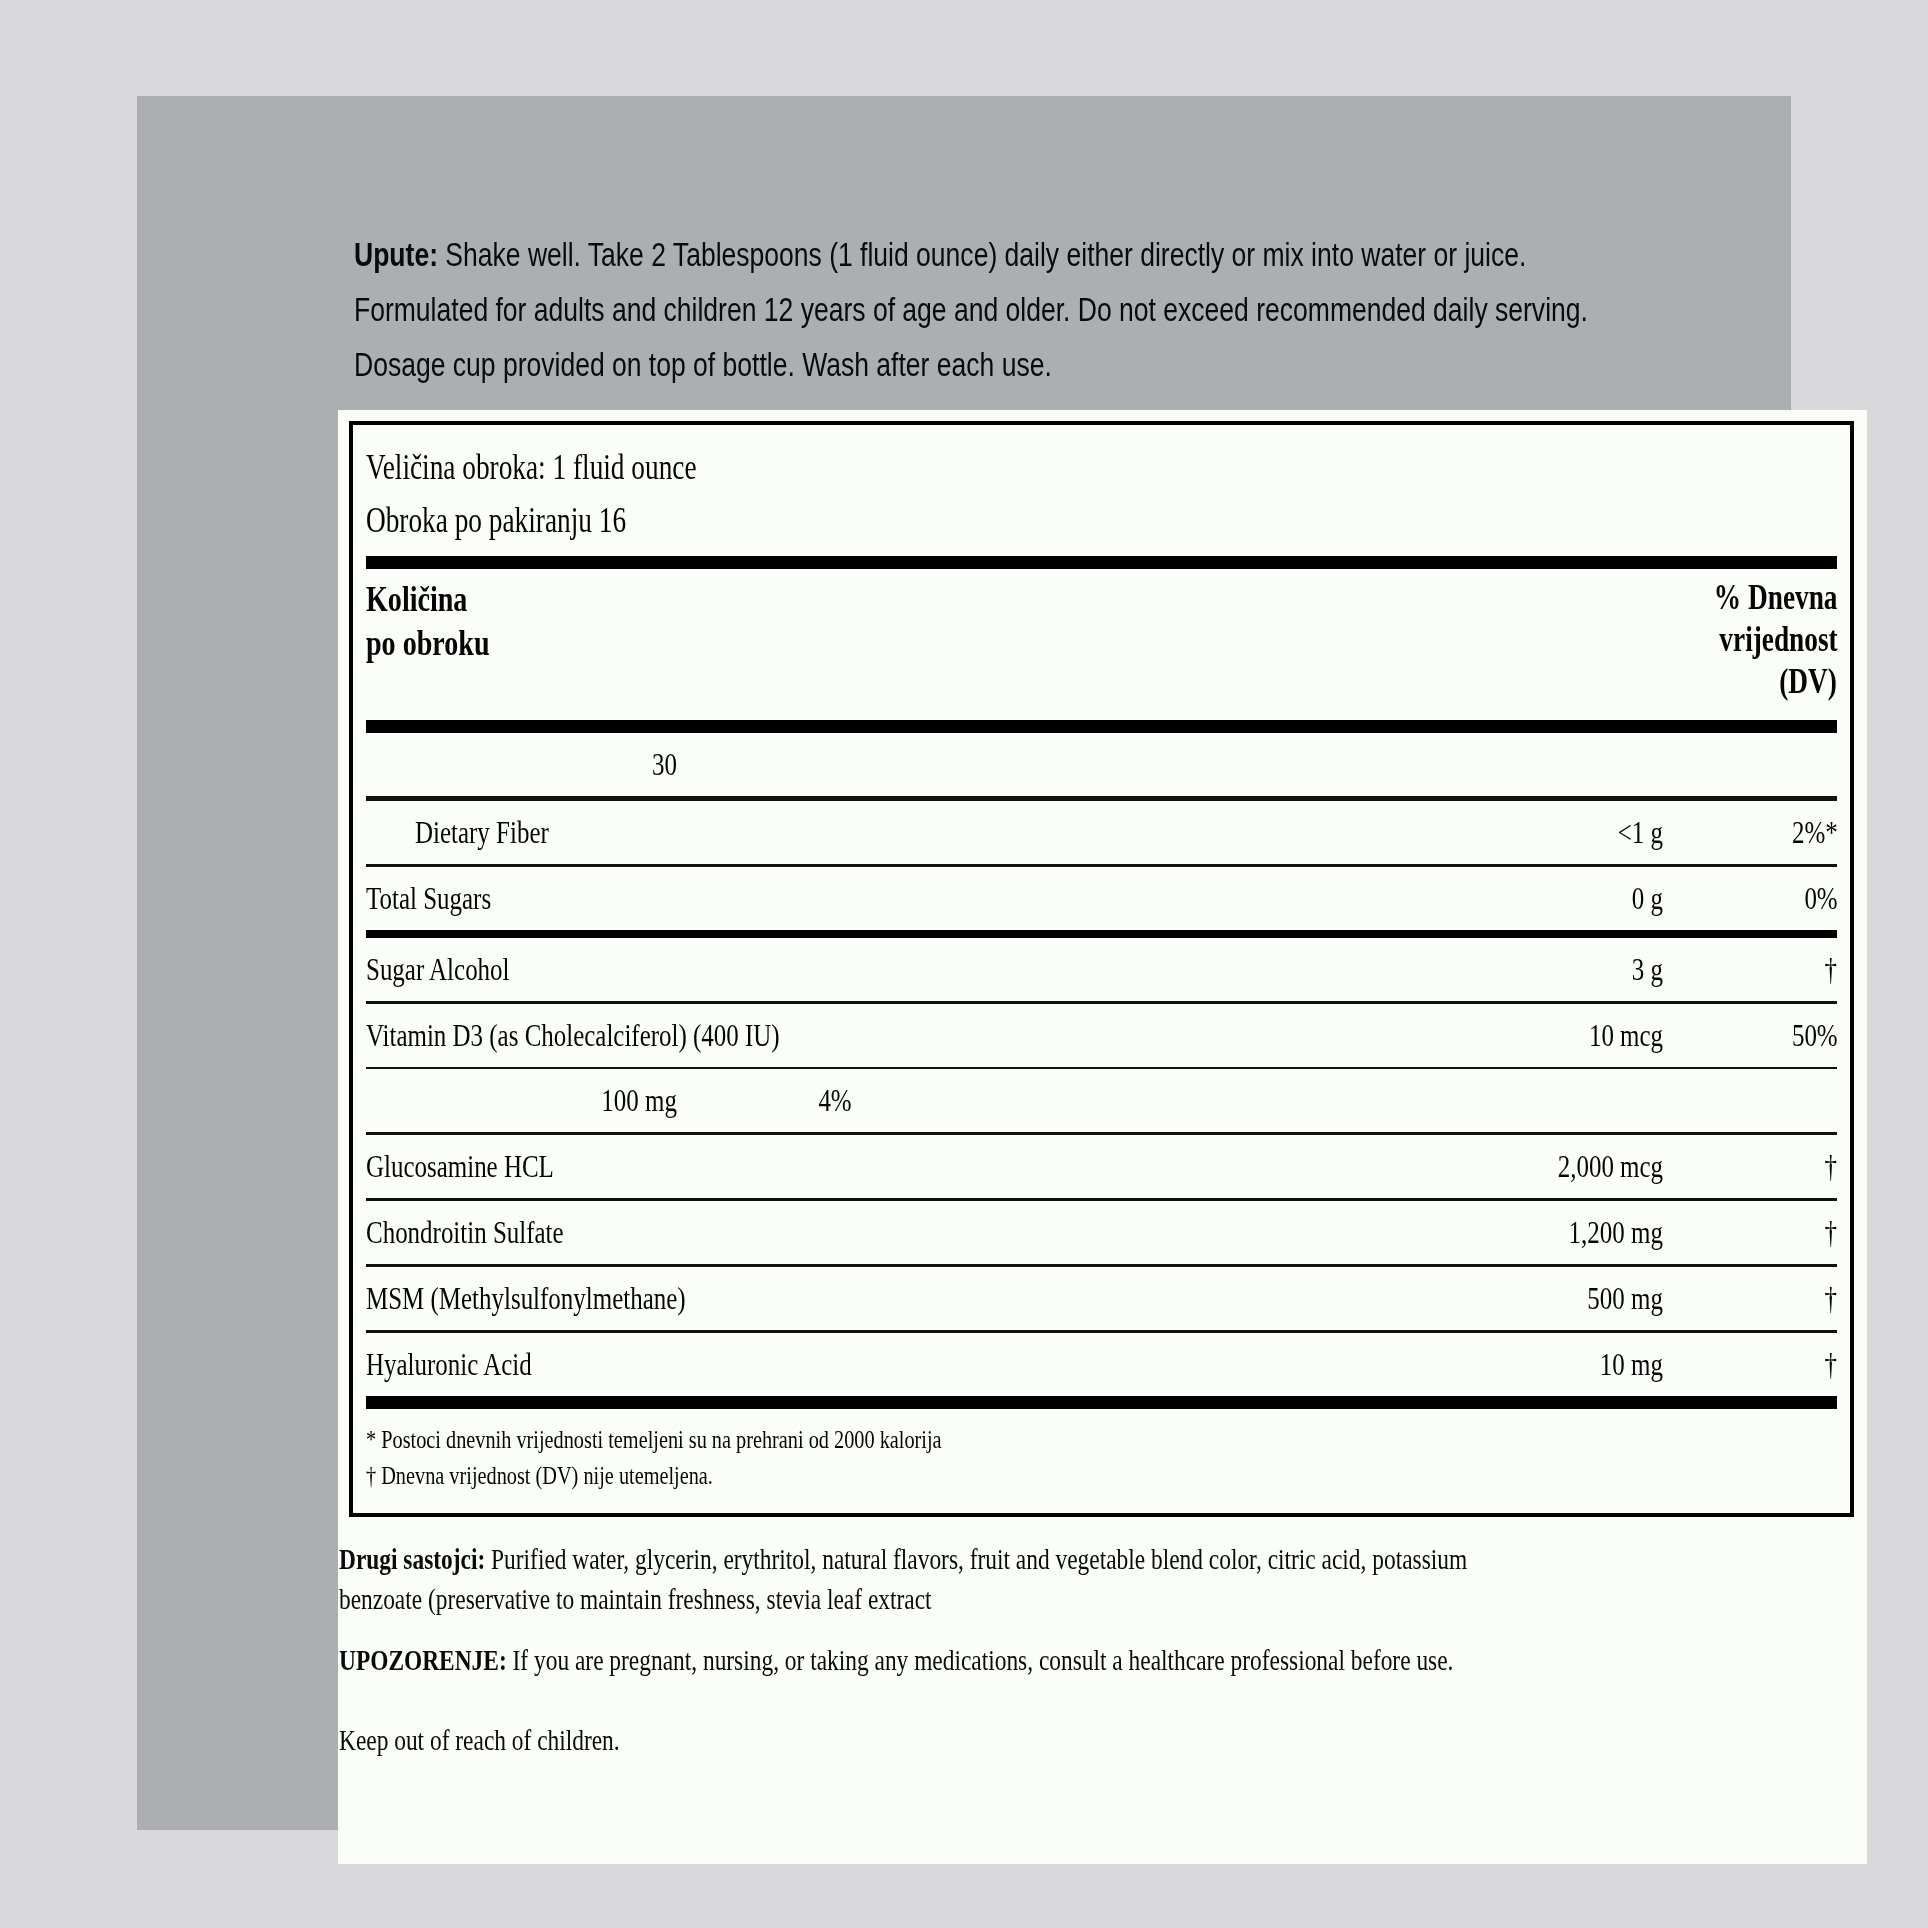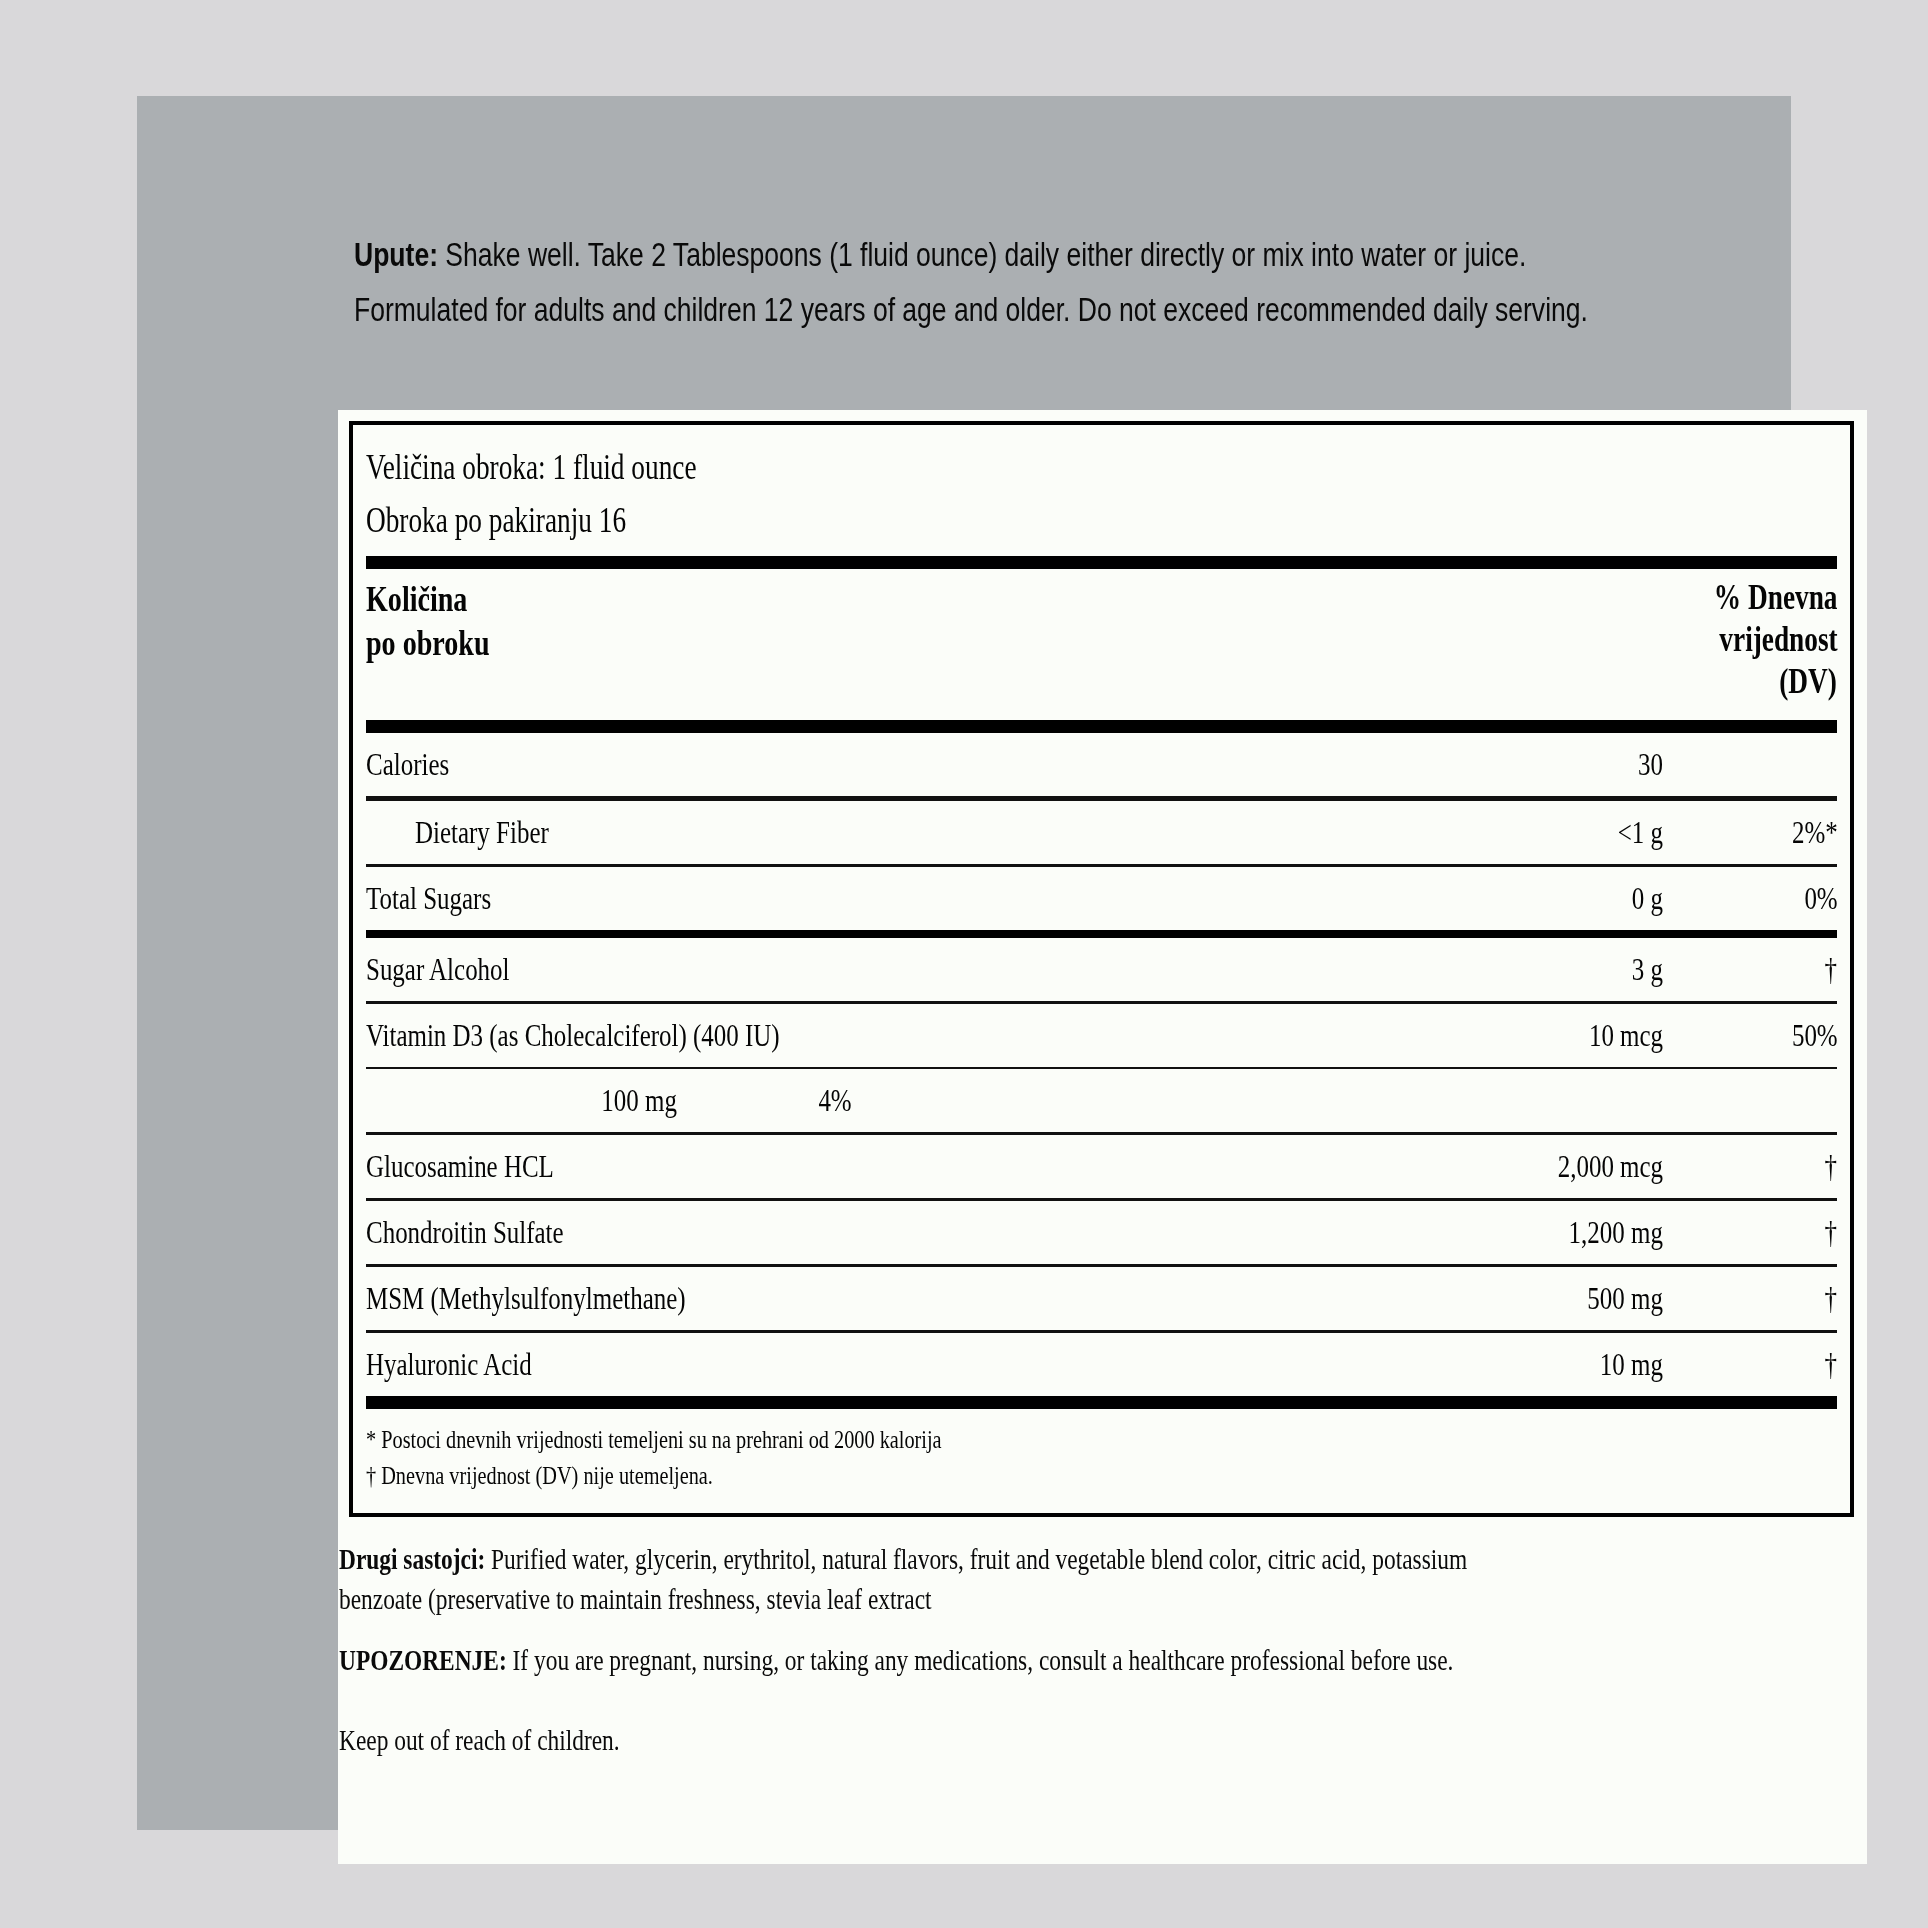--- a/index.html
+++ b/index.html
@@ -54,20 +54,21 @@
 </style>
 </head>
 <body>
 
 <div class="stage">
   <div class="gray-panel">
 
     <div class="directions">
       <div><span class="cn"><b>Upute:</b><span> Shake well. Take 2 Tablespoons (1 fluid ounce) daily either directly or mix into water or juice.</span></span></div>
       <div><span class="cn">Formulated for adults and children 12 years of age and older. Do not exceed recommended daily serving.</span></div>
+      <div><span class="cn">Dosage cup provided on top of bottle. Wash after each use.</span></div>
     </div>
 
     <div class="label-panel">
 
       <div class="facts-box">
         <div class="serving1"><span class="cn">Veličina obroka: 1 fluid ounce</span></div>
         <div class="serving2"><span class="cn">Obroka po pakiranju 16</span></div>
 
         <div class="bar"></div>
 
@@ -79,21 +80,20 @@
           <div class="hdr-right">
             <div><span class="cnr">% Dnevna</span></div>
             <div><span class="cnr">vrijednost</span></div>
             <div><span class="cnr">(DV)</span></div>
           </div>
         </div>
 
         <div class="bar"></div>
 
         <div class="row">
-          <div class="c-label"><span class="cn">Calories</span></div>
           <div class="c-amt"><span class="cnr">30</span></div>
           <div class="c-dv"><span class="cnr"></span></div>
         </div>
         <div class="sep"></div>
 
         <div class="sep"></div>
 
         <div class="row">
           <div class="c-label indent"><span class="cn">Dietary Fiber</span></div>
           <div class="c-amt"><span class="cnr">&lt;1 g</span></div>

